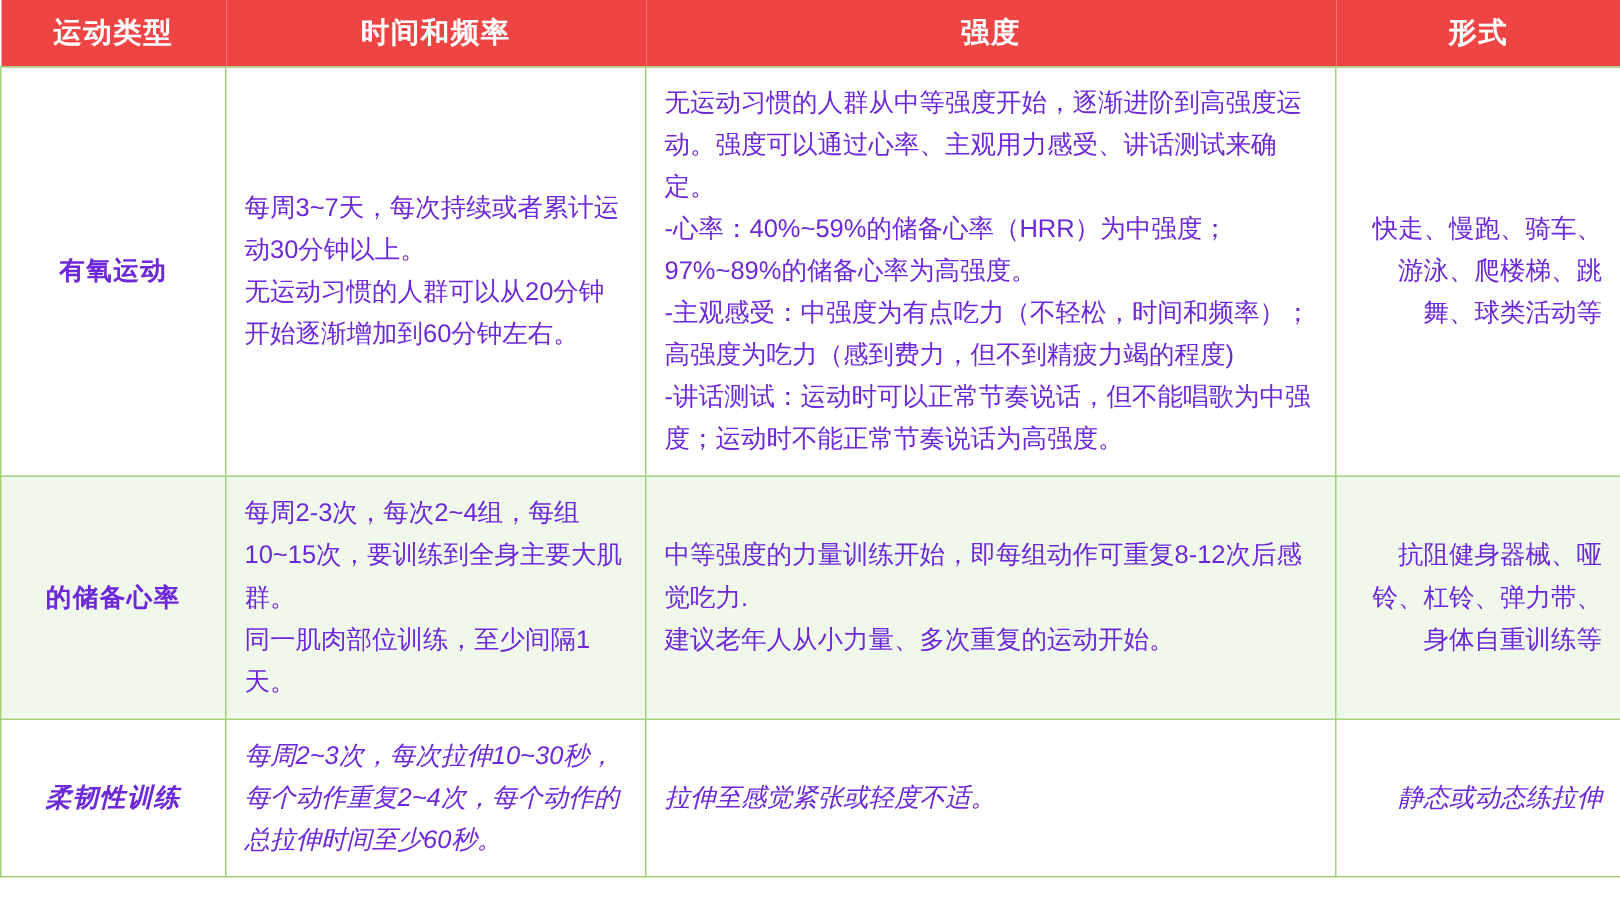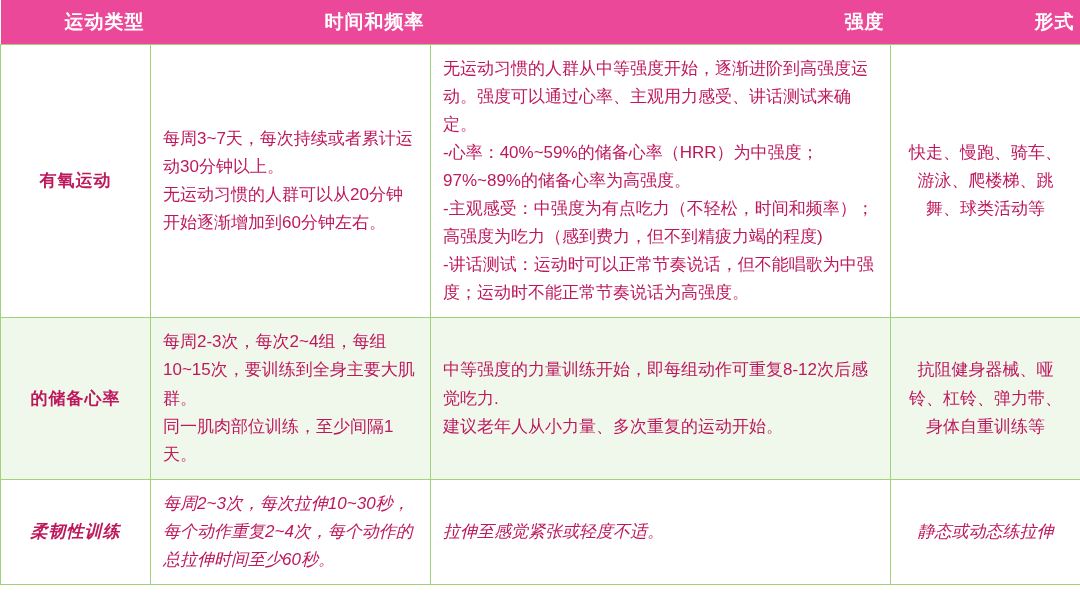--- a/index.html
+++ b/index.html
@@ -17,53 +17,53 @@
     width: 1080px;
     height: 608px;
     box-sizing: border-box;
   }
   table.exercise-table {
     width: 1080px;
     border-collapse: collapse;
     table-layout: fixed;
   }
   table.exercise-table th {
-    background: #ec4899;
+    background: #ef4444;
     color: #ffffff;
     font-size: 19px;
     font-weight: bold;
-    text-align: right;
+    text-align: center;
     height: 36px;
     padding: 4px 6px;
     border: none;
     letter-spacing: 1px;
   }
   table.exercise-table td {
     border: 1px solid #9fd37a;
     vertical-align: middle;
     font-size: 17px;
-    color: #be185d;
+    color: #6d28d9;
     line-height: 1.65;
     padding: 10px 12px;
     box-sizing: border-box;
   }
   td.type-cell {
     color: #f0862b;
     font-weight: bold;
     text-align: center;
     font-size: 18px;
     letter-spacing: 1px;
   }
   tr.row-aerobic td { background: #ffffff; }
   tr.row-resistance td { background: #f0f8ec; }
   tr.row-flexibility td { background: #ffffff; font-style: italic; }
 
   td.time-cell { text-align: left; }
   td.intensity-cell { text-align: left; }
-  td.form-cell { text-align: center; }
+  td.form-cell { text-align: right; }
 
   .cell-para { margin: 0; }
   .cell-para + .cell-para { margin-top: 0px; }
 
   col.c1 { width: 150px; }
   col.c2 { width: 280px; }
   col.c3 { width: 460px; }
   col.c4 { width: 190px; }
 
   

